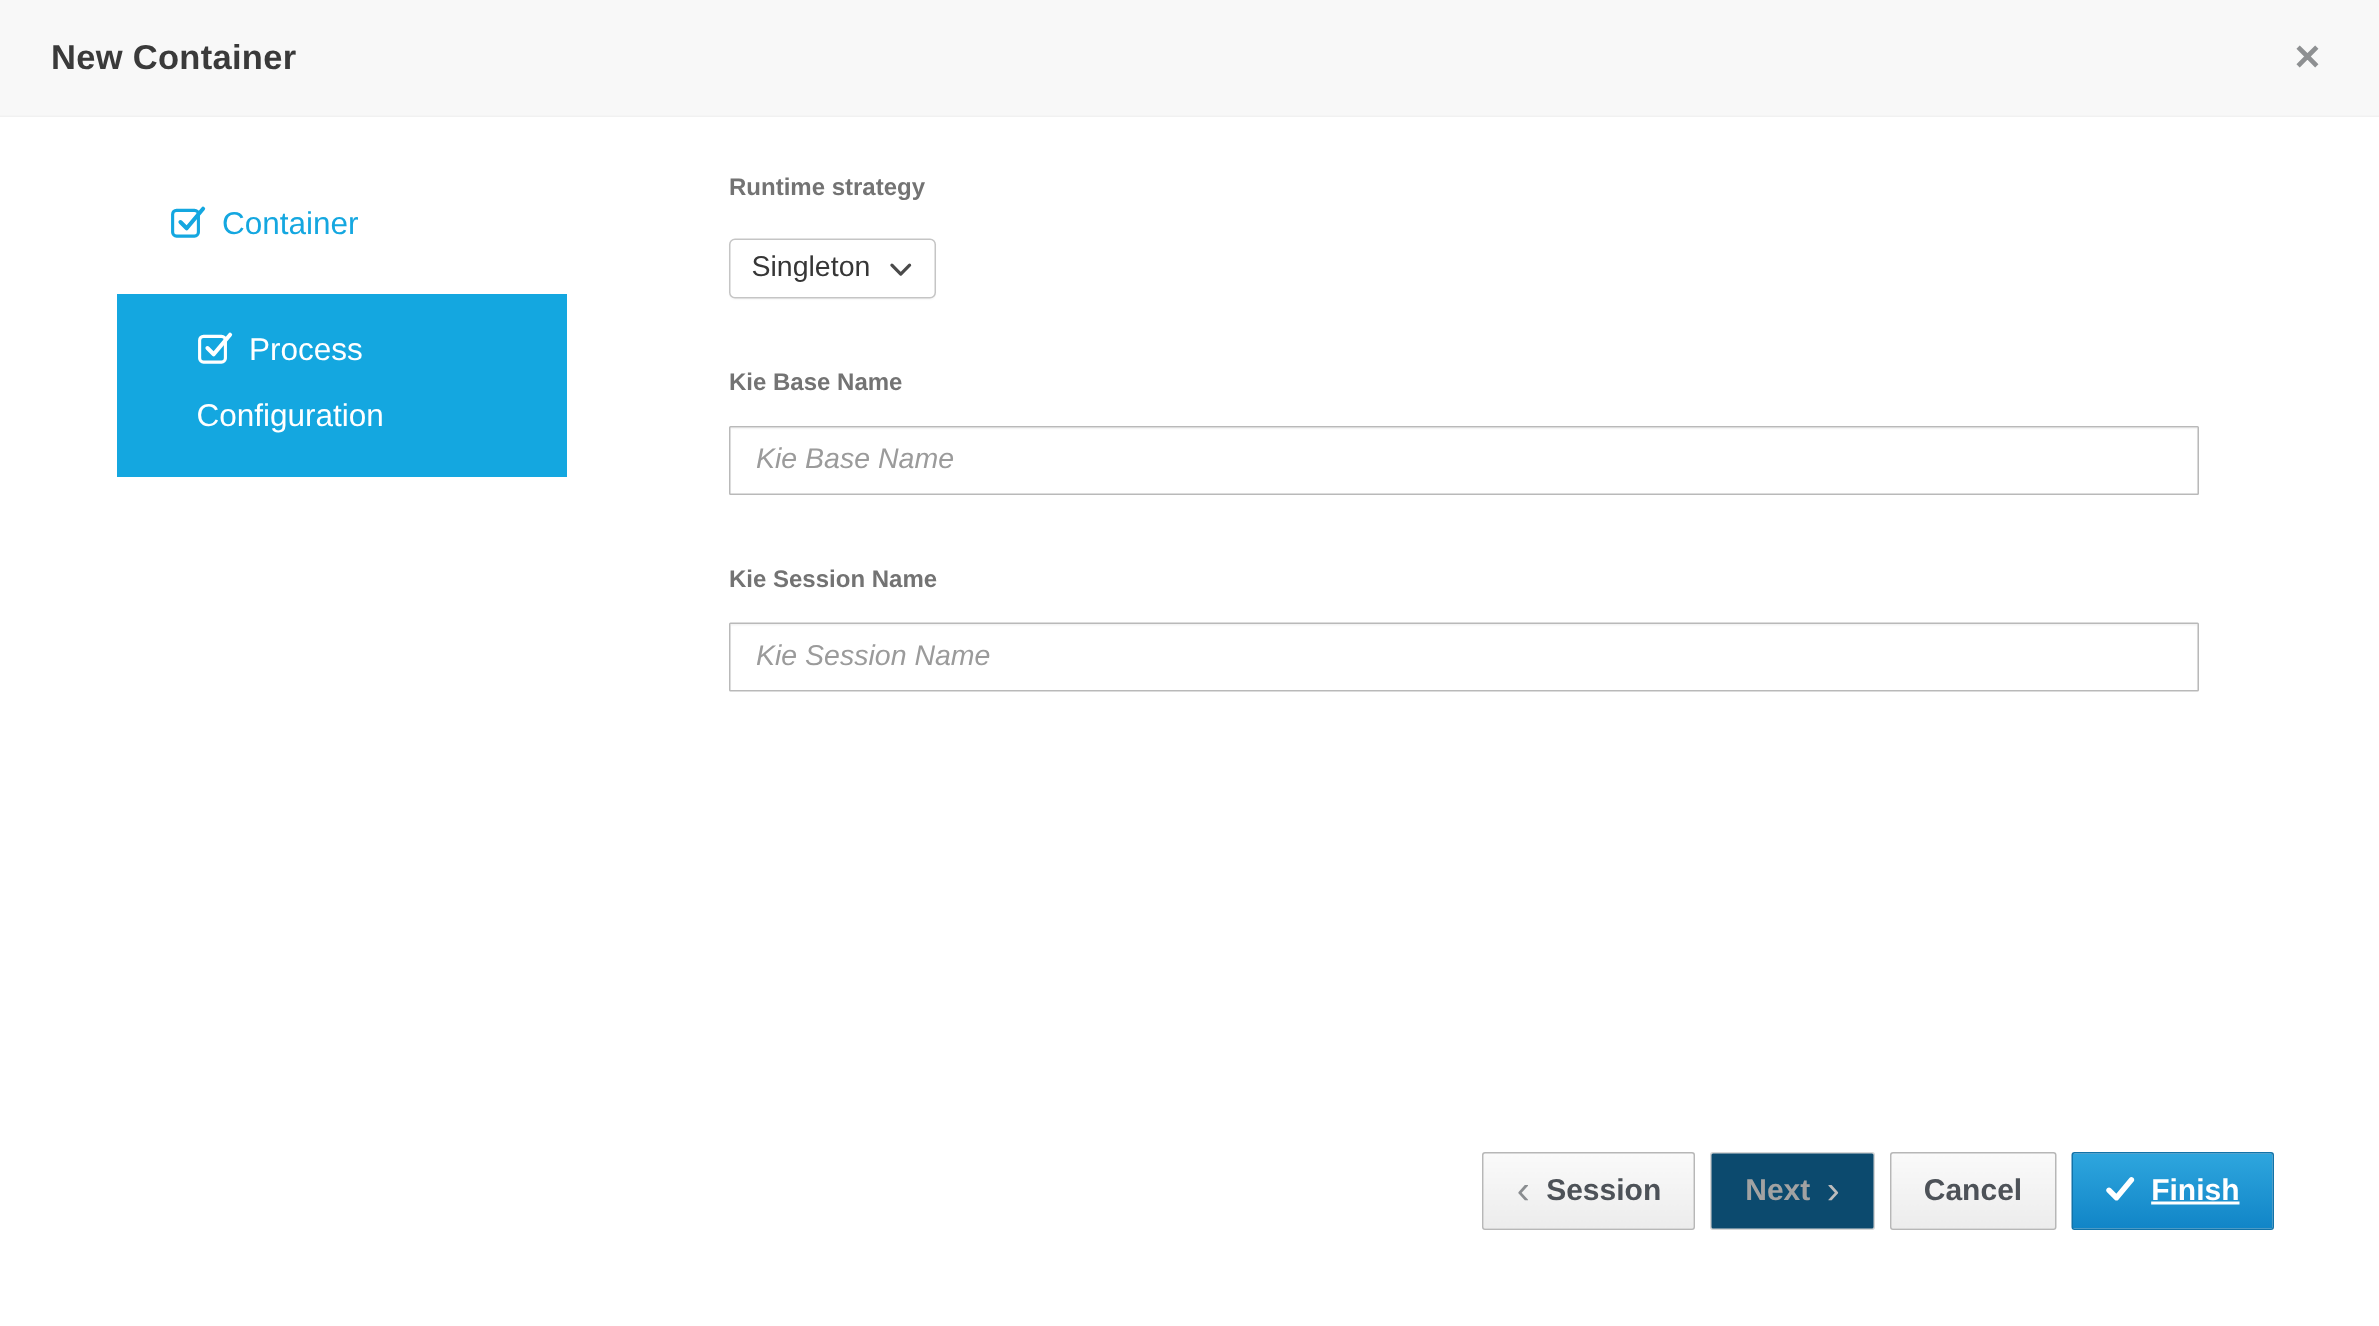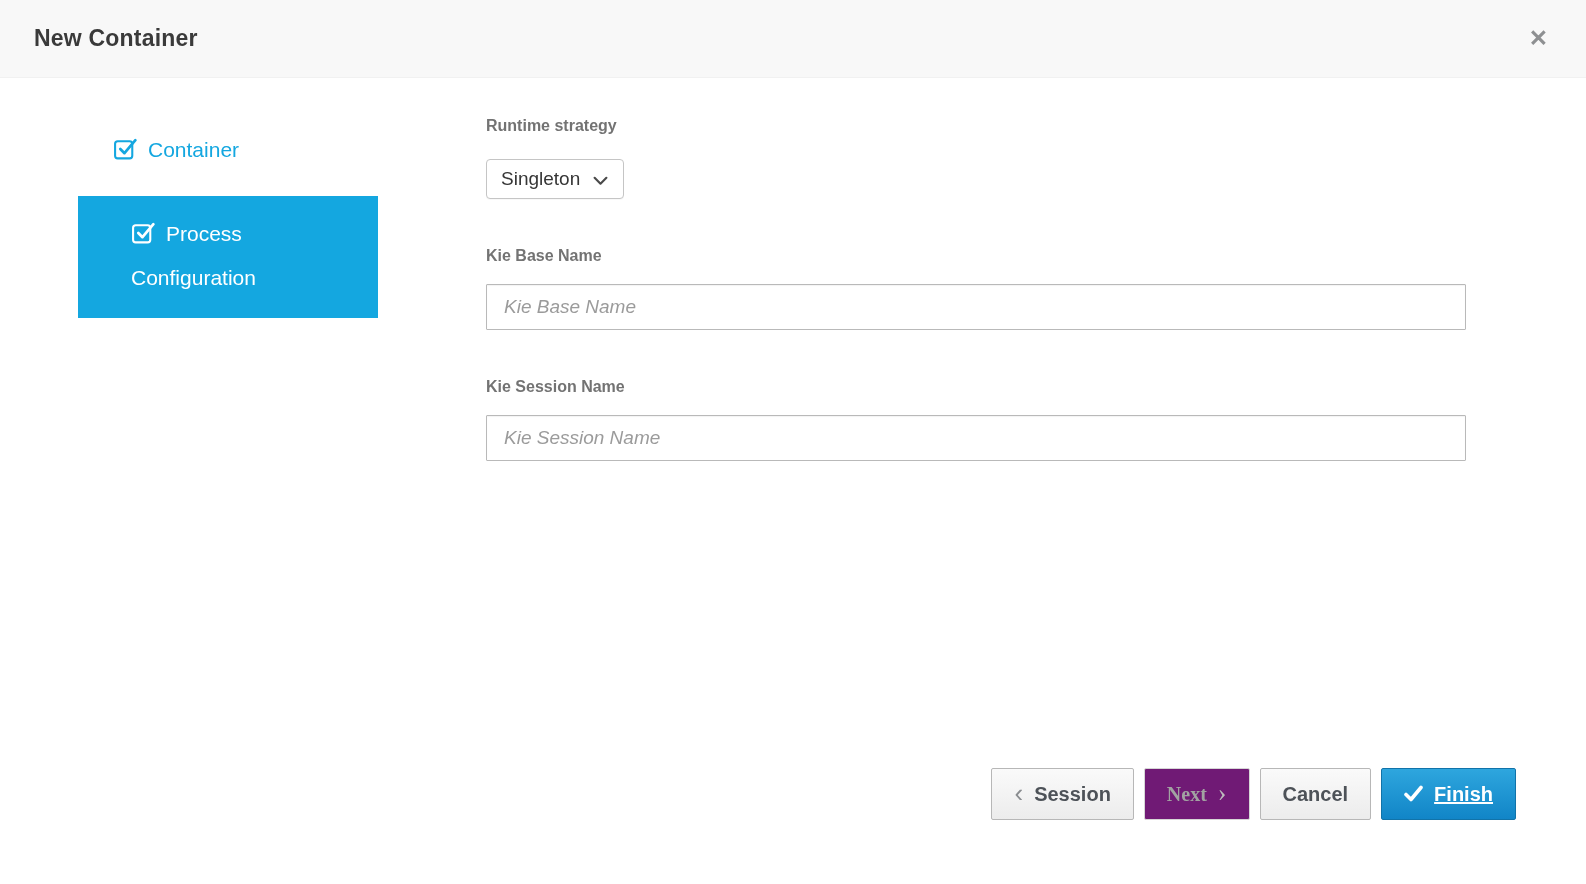--- a/index.html
+++ b/index.html
@@ -81,24 +81,23 @@
     height: 52px; padding: 0 22px;
     display: inline-flex; align-items: center; gap: 11px;
     font-size: 20px; font-weight: 600; font-family: inherit;
     border-radius: 2px; cursor: pointer; line-height: 1;
   }
   .btn-default {
     background: linear-gradient(to bottom, #fafafa 0%, #ececec 100%);
     border: 1px solid #b7b7b7; color: #4d5258;
   }
   .btn-disabled {
-    background: #701a75;
+    background: #0c4a6e;
     border: 1px solid #d6d6d6; color: #a2a2a2;
     cursor: default;
-    font-family: Liberation Serif, serif;
   }
   .btn-primary {
     background: linear-gradient(to bottom, #2ea6de 0%, #1185c7 100%);
     border: 1px solid #1173a9; color: #ffffff; text-decoration: underline;
   }
   .angle-glyph { font-size: 26px; font-weight: 400; color: #8a8d90; margin-top: -3px; }
   .btn-disabled .angle-glyph { color: #bcbcbc; }
   .finish-check { display: inline-block; margin-top: 1px; }
 </style>
 </head>

